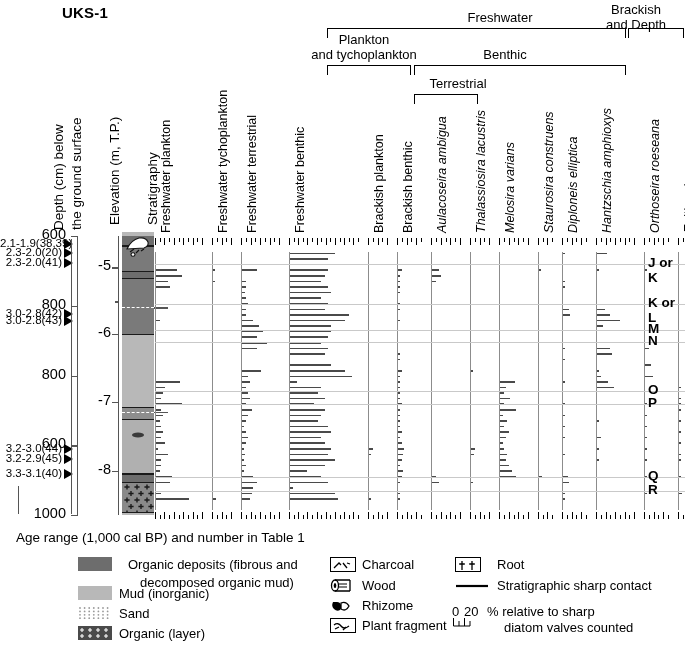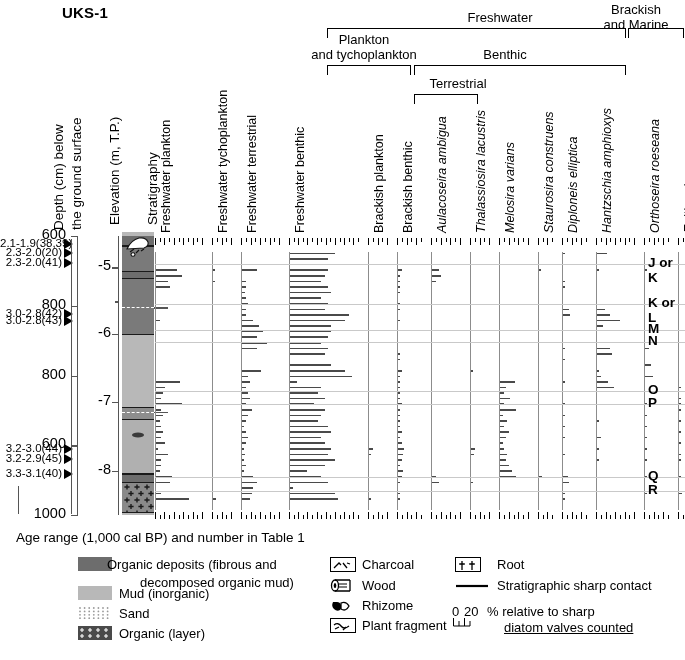--- a/index.html
+++ b/index.html
@@ -75,21 +75,21 @@
 </style>
 </head>
 <body>
 
 <div class="abs" id="core-title">UKS-1</div>
 
 <div class="ghdr" style="left:330px;top:10px;width:340px;">Freshwater</div>
 <div class="brk" style="left:327px;top:28px;width:297px;height:9px;"></div>
 
 <div class="ghdr" style="left:588px;top:2px;width:96px;">Brackish</div>
-<div class="ghdr" style="left:588px;top:17px;width:96px;">and Marine</div>
+<div class="ghdr" style="left:588px;top:17px;width:96px;">and Depth</div>
 <div class="brk" style="left:628px;top:28px;width:54px;height:9px;"></div>
 
 <div class="ghdr" style="left:300px;top:32px;width:128px;">Plankton</div>
 <div class="ghdr" style="left:292px;top:47px;width:144px;">and tychoplankton</div>
 <div class="brk" style="left:327px;top:65px;width:82px;height:9px;"></div>
 
 <div class="ghdr" style="left:430px;top:47px;width:150px;">Benthic</div>
 <div class="brk" style="left:414px;top:65px;width:210px;height:9px;"></div>
 
 <div class="ghdr" style="left:413px;top:76px;width:90px;">Terrestrial</div>
@@ -767,21 +767,21 @@
     <div style="position: absolute; left: 155px; width: 787px; height: 1px; background: rgb(201, 201, 201); top: 477.335px;"></div>
     <div class="zlabel" style="top: 468.335px;">Q</div>
     <div style="position: absolute; left: 155px; width: 787px; height: 1px; background: rgb(201, 201, 201); top: 490.587px;"></div>
     <div class="zlabel" style="top: 481.587px;">R</div>
   </div>
 
 <div class="caption" style="left:16px;top:530px;">Age range (1,000 cal BP) and number in Table 1</div>
 
 <div id="legend-lith">
     <div class="swatch" style="left: 78px; top: 557px; background: rgb(109, 109, 109);"></div>
-    <div class="lgtext" style="left: 107px; top: 557px;">Organic deposits (fibrous and</div>
+    <div class="lgtext" style="left: 128px; top: 557px;">Organic deposits (fibrous and</div>
     <div class="lgtext" style="left: 140px; top: 575px;">decomposed organic mud)</div>
     <div class="swatch" style="left: 78px; top: 586px; background: rgb(184, 184, 184);"></div>
     <div class="lgtext" style="left: 119px; top: 586px;">Mud (inorganic)</div>
     <div class="swatch" style="left: 78px; top: 606px; background: rgb(255, 255, 255);"><svg width="34" height="14">
         <circle cx="2" cy="2" r="0.9" fill="#9a9a9a"></circle>
         <circle cx="6.6" cy="2" r="0.9" fill="#9a9a9a"></circle>
         <circle cx="11.2" cy="2" r="0.9" fill="#9a9a9a"></circle>
         <circle cx="15.799999999999999" cy="2" r="0.9" fill="#9a9a9a"></circle>
         <circle cx="20.4" cy="2" r="0.9" fill="#9a9a9a"></circle>
         <circle cx="25" cy="2" r="0.9" fill="#9a9a9a"></circle>
@@ -855,16 +855,16 @@
     <div class="lgtext" style="left: 497px; top: 557px;">Root</div>
     <div class="abs" style="left: 455px; top: 578px;"><svg width="34" height="13">
         <path d="M1 7 H33" stroke="#000" stroke-width="2.2"></path>
       </svg></div>
     <div class="lgtext" style="left: 497px; top: 578px;">Stratigraphic sharp contact</div>
   </div>
 
 <div class="lgtext" style="left:452px;top:604px;">0</div>
 <div class="lgtext" style="left:464px;top:604px;">20</div>
 <div class="lgtext" style="left:487px;top:604px;">% relative to sharp</div>
-<div class="lgtext" style="left:504px;top:620px;text-decoration:underline;">diatom valves counted</div>
+<div class="lgtext" style="left:504px;top:620px;">diatom valves counted</div>
 <svg class="abs" style="left:453px;top:618px;" width="24" height="9">
   <path d="M0.5 0 V8 M6 3 V8 M11.5 0 V8 M17 3 V8 M0.5 8 H17" stroke="#000" stroke-width="1" fill="none"></path>
 </svg>
 
 </body></html>

